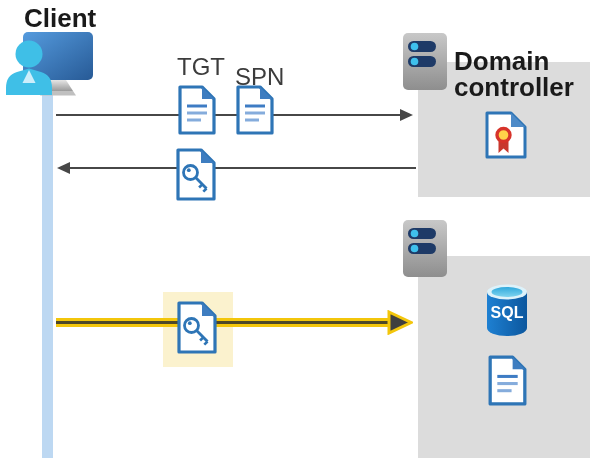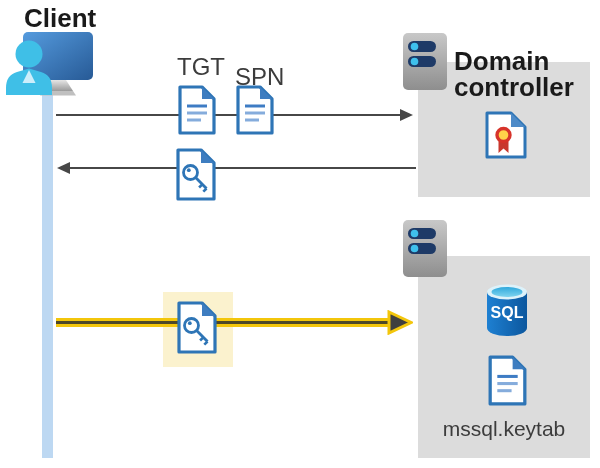--- a/index.html
+++ b/index.html
@@ -150,15 +150,14 @@
     <text x="23" y="37" text-anchor="middle" font-family="Liberation Sans, sans-serif" font-size="16" font-weight="bold" fill="#ffffff">SQL</text>
   </svg>
 
   <svg class="abs" style="left:485px;top:354px;" width="45" height="53" viewBox="0 0 40 52">
     <path d="M3 3 H25 L37 15 V49 H3 Z" fill="#ffffff" stroke="#2e75b6" stroke-width="3.2" stroke-linejoin="round"></path>
     <path d="M25 3 L37 15 H25 Z" fill="#3e7dc0"></path>
     <line x1="10" y1="22" x2="30" y2="22" stroke="#3e7cc4" stroke-width="3"></line>
     <line x1="10" y1="29" x2="30" y2="29" stroke="#85acdc" stroke-width="3"></line>
     <line x1="10" y1="36" x2="24" y2="36" stroke="#85acdc" stroke-width="3"></line>
   </svg>
-  <div class="abs keytab-label" style="left:418px;top:417px;width:172px;">mssql.keytab</div>
 
 </div>
 
 </body></html>

